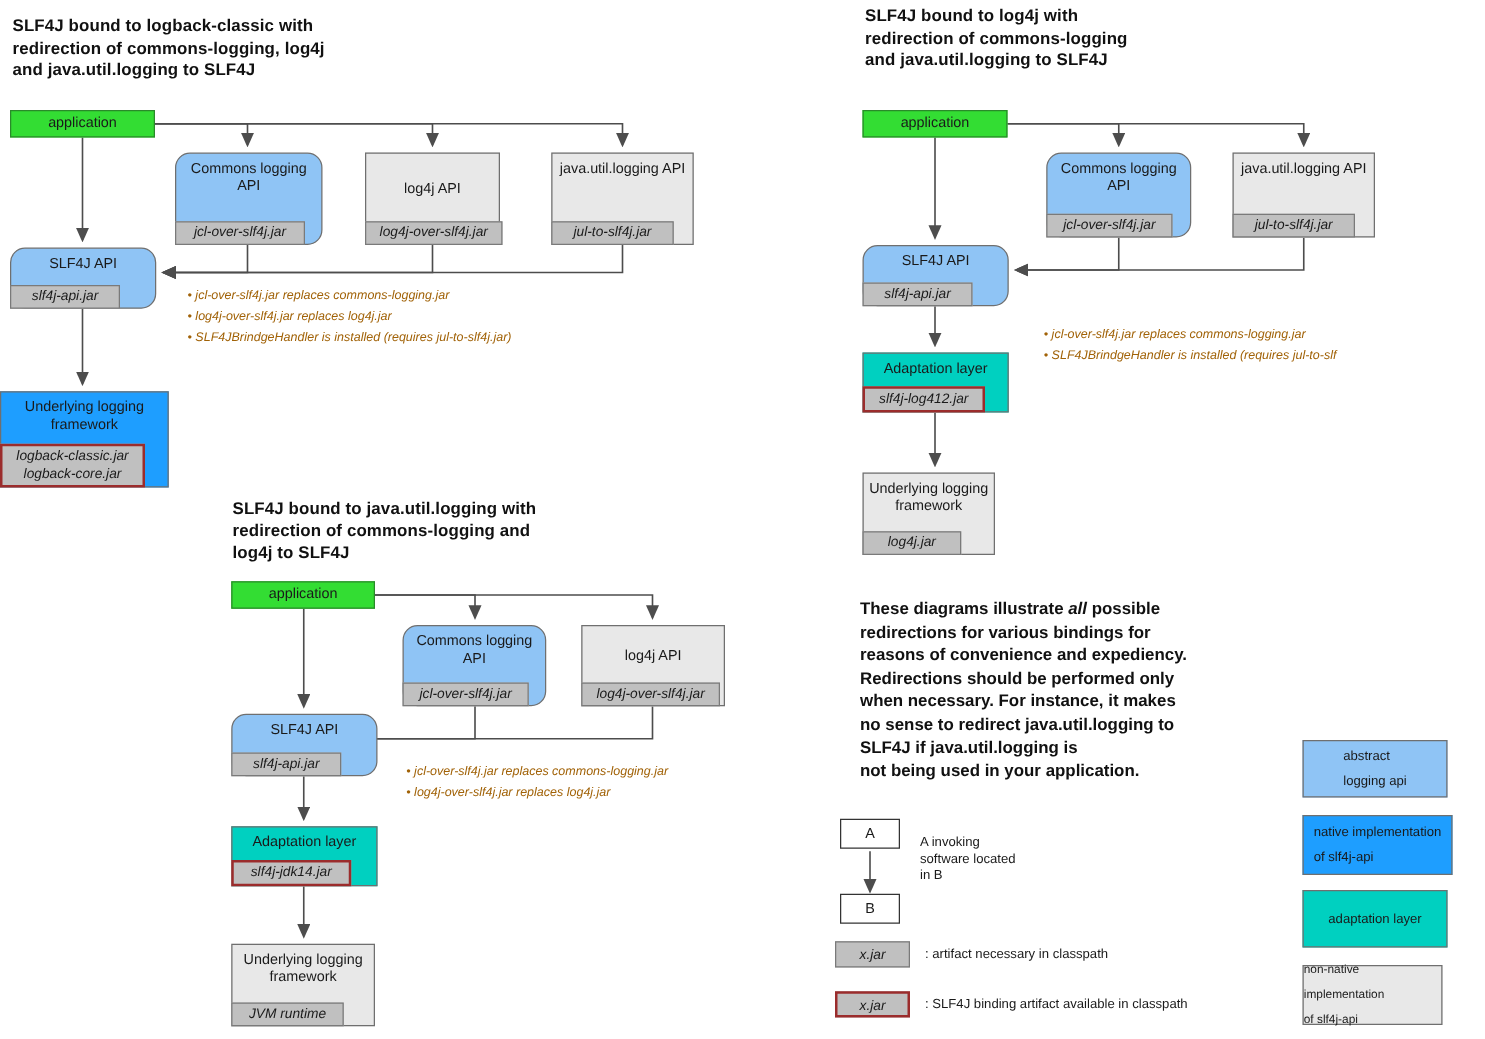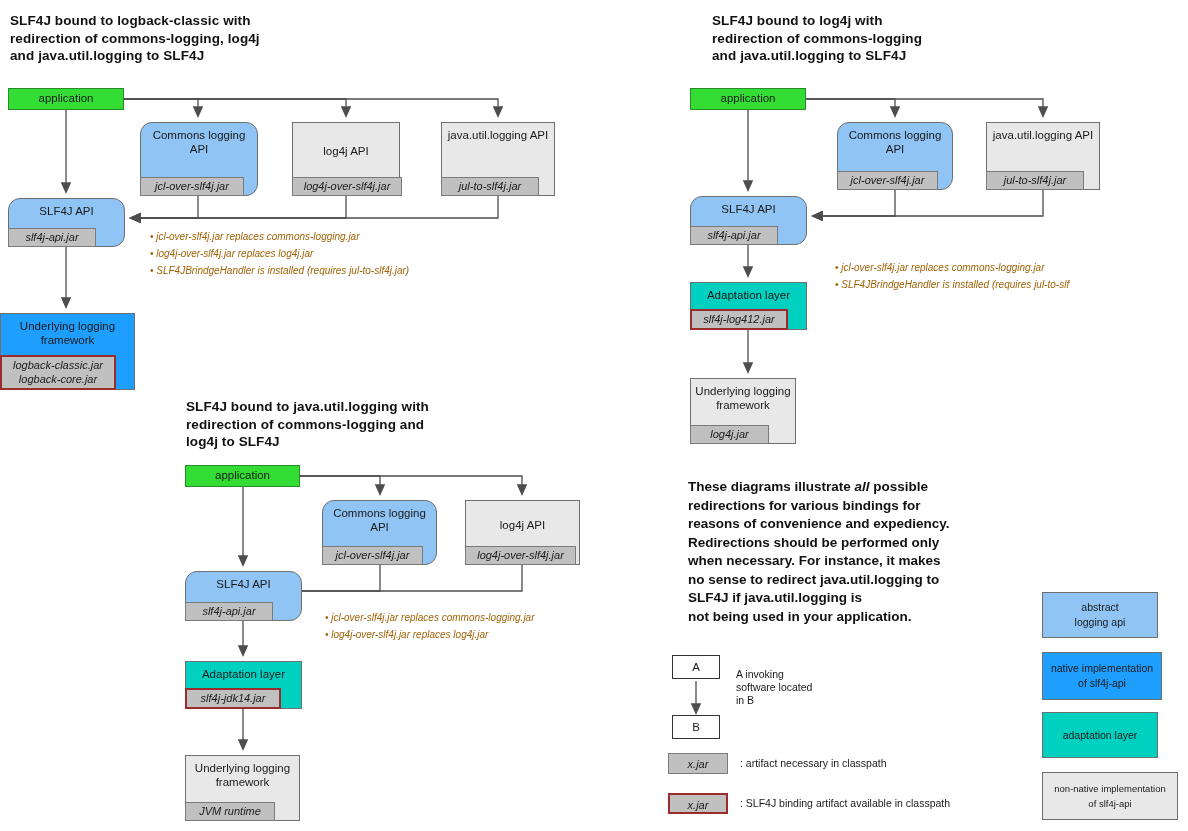--- a/index.html
+++ b/index.html
@@ -30,21 +30,21 @@
        border:1px solid #7a7a7a;font-style:italic;font-size:11px;line-height:13.5px;
        text-align:center;padding:2px 5px;white-space:pre-line;}
   .jar.binding{border:2px solid #9b2c2c;}
 
   .bullets{position:absolute;font-size:10px;line-height:17px;font-style:italic;
            color:#a16207;white-space:pre;}
 
   .legend-label{position:absolute;font-size:10.5px;line-height:13px;color:#1a1a1a;
                 white-space:pre-line;}
   .legend-box{position:absolute;box-sizing:border-box;border:1px solid #6f6f6f;
-              font-size:10.5px;line-height:15px;text-align:center;
+              font-size:10.5px;line-height:20px;text-align:left;
               display:flex;align-items:center;justify-content:center;white-space:pre-line;}
   .legend-node{position:absolute;box-sizing:border-box;border:1px solid #333;background:#fff;
                font-size:11.5px;text-align:center;display:flex;align-items:center;
                justify-content:center;}
 </style>
 </head>
 <body>
 
 <div class="canvas">
 
@@ -119,21 +119,21 @@
     <div class="title">Underlying logging
 framework</div>
     <div class="jar binding" style="left:-1px;bottom:-1px;width:116px;">logback-classic.jar
 logback-core.jar</div>
   </div>
 
   <div class="bullets" style="left:150px;top:228px;">• jcl-over-slf4j.jar replaces commons-logging.jar
 • log4j-over-slf4j.jar replaces log4j.jar
 • SLF4JBrindgeHandler is installed (requires jul-to-slf4j.jar)</div>
 
-  <div class="heading" style="left:692px;top:12px;width:430px;margin-left:20px;">SLF4J bound to log4j with
+  <div class="heading" style="left:692px;top:4px;width:430px;">SLF4J bound to log4j with
 redirection of commons-logging
 and java.util.logging to SLF4J</div>
 
   <div class="node app center" style="left:690px;top:88px;width:116px;height:22px;">
     <div class="title">application</div>
   </div>
 
   <div class="node abstract" style="left:837px;top:122px;width:116px;height:68px;">
     <div class="title">Commons
 logging API</div>
@@ -224,16 +224,16 @@
   <div class="legend-label" style="left:740px;top:757px;">: artifact necessary in classpath</div>
 
   <div class="jar binding" style="left:668px;top:793px;width:60px;height:21px;line-height:17px;">x.jar</div>
   <div class="legend-label" style="left:740px;top:797px;">: SLF4J binding artifact available in classpath</div>
 
   <div class="legend-box" style="left:1042px;top:592px;width:116px;height:46px;background:#8fc4f5;">abstract
 logging api</div>
   <div class="legend-box" style="left:1042px;top:652px;width:120px;height:48px;background:#1e9eff;">native implementation
 of slf4j-api</div>
   <div class="legend-box" style="left:1042px;top:712px;width:116px;height:46px;background:#00d0c0;">adaptation layer</div>
-  <div class="legend-box" style="left:1042px;top:772px;width:136px;height:48px;background:#e8e8e8;font-size:9.5px;">non-native implementation
+  <div class="legend-box" style="left:1042px;top:772px;width:112px;height:48px;background:#e8e8e8;font-size:9.5px;">non-native implementation
 of slf4j-api</div>
 
 </div>
 
 </body></html>

